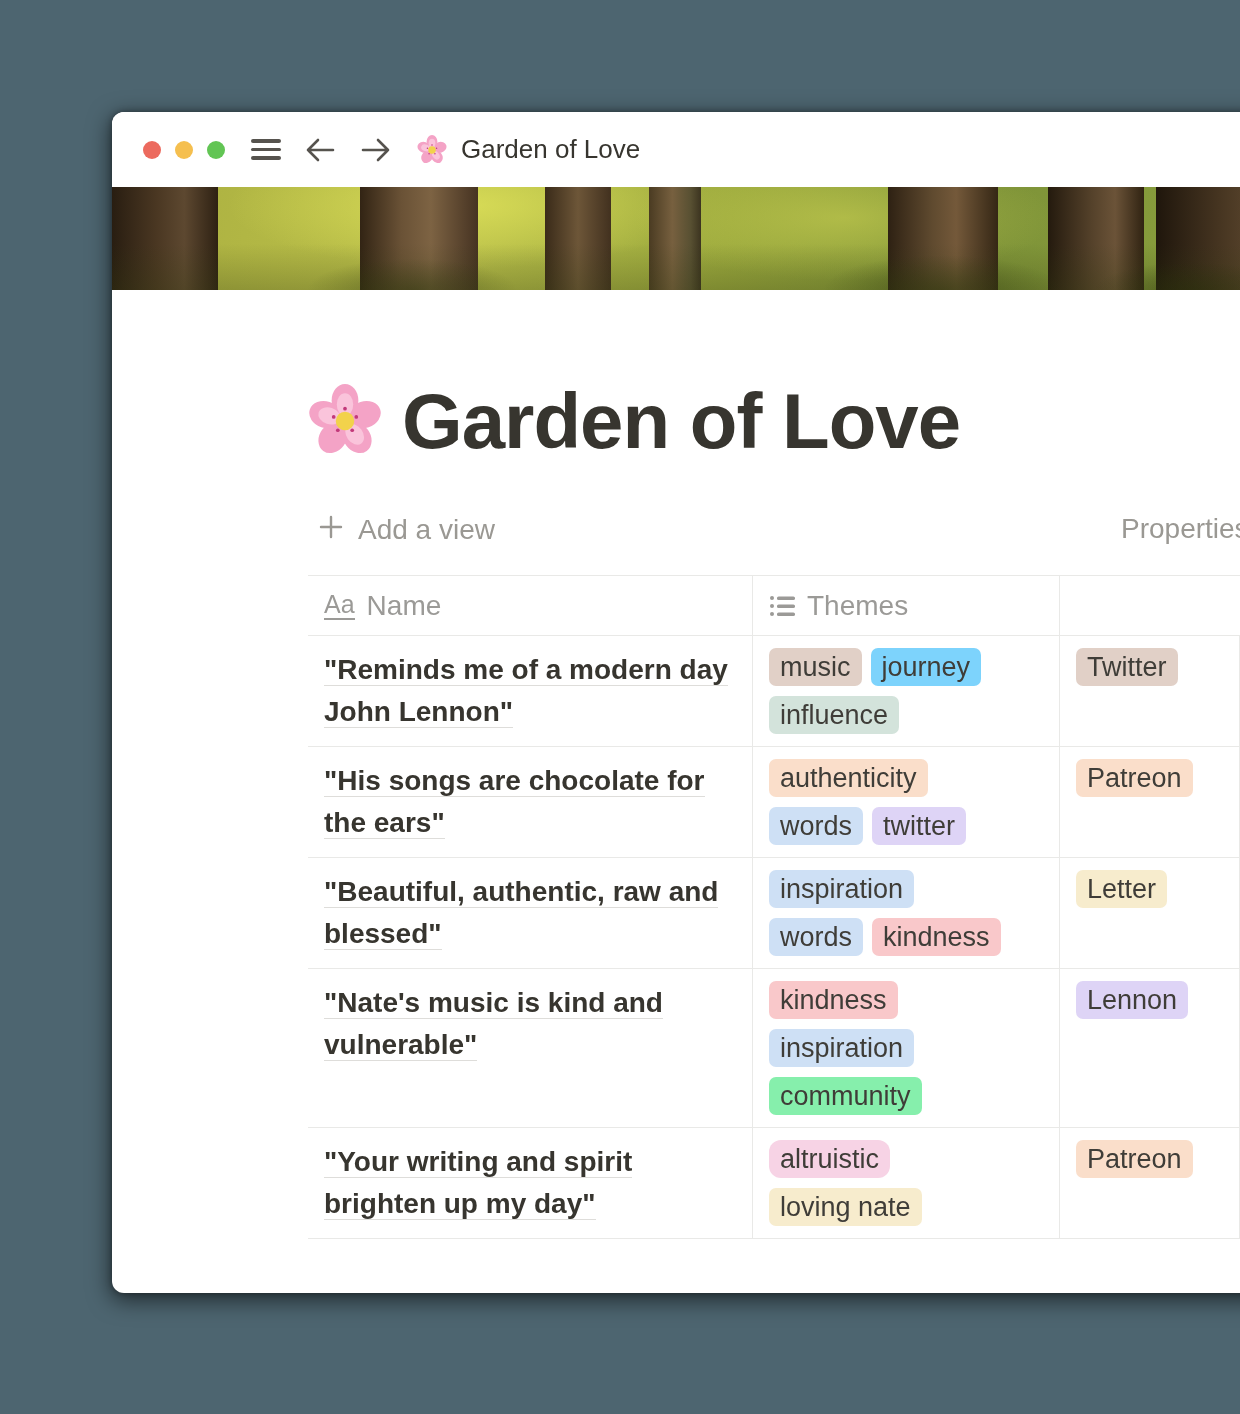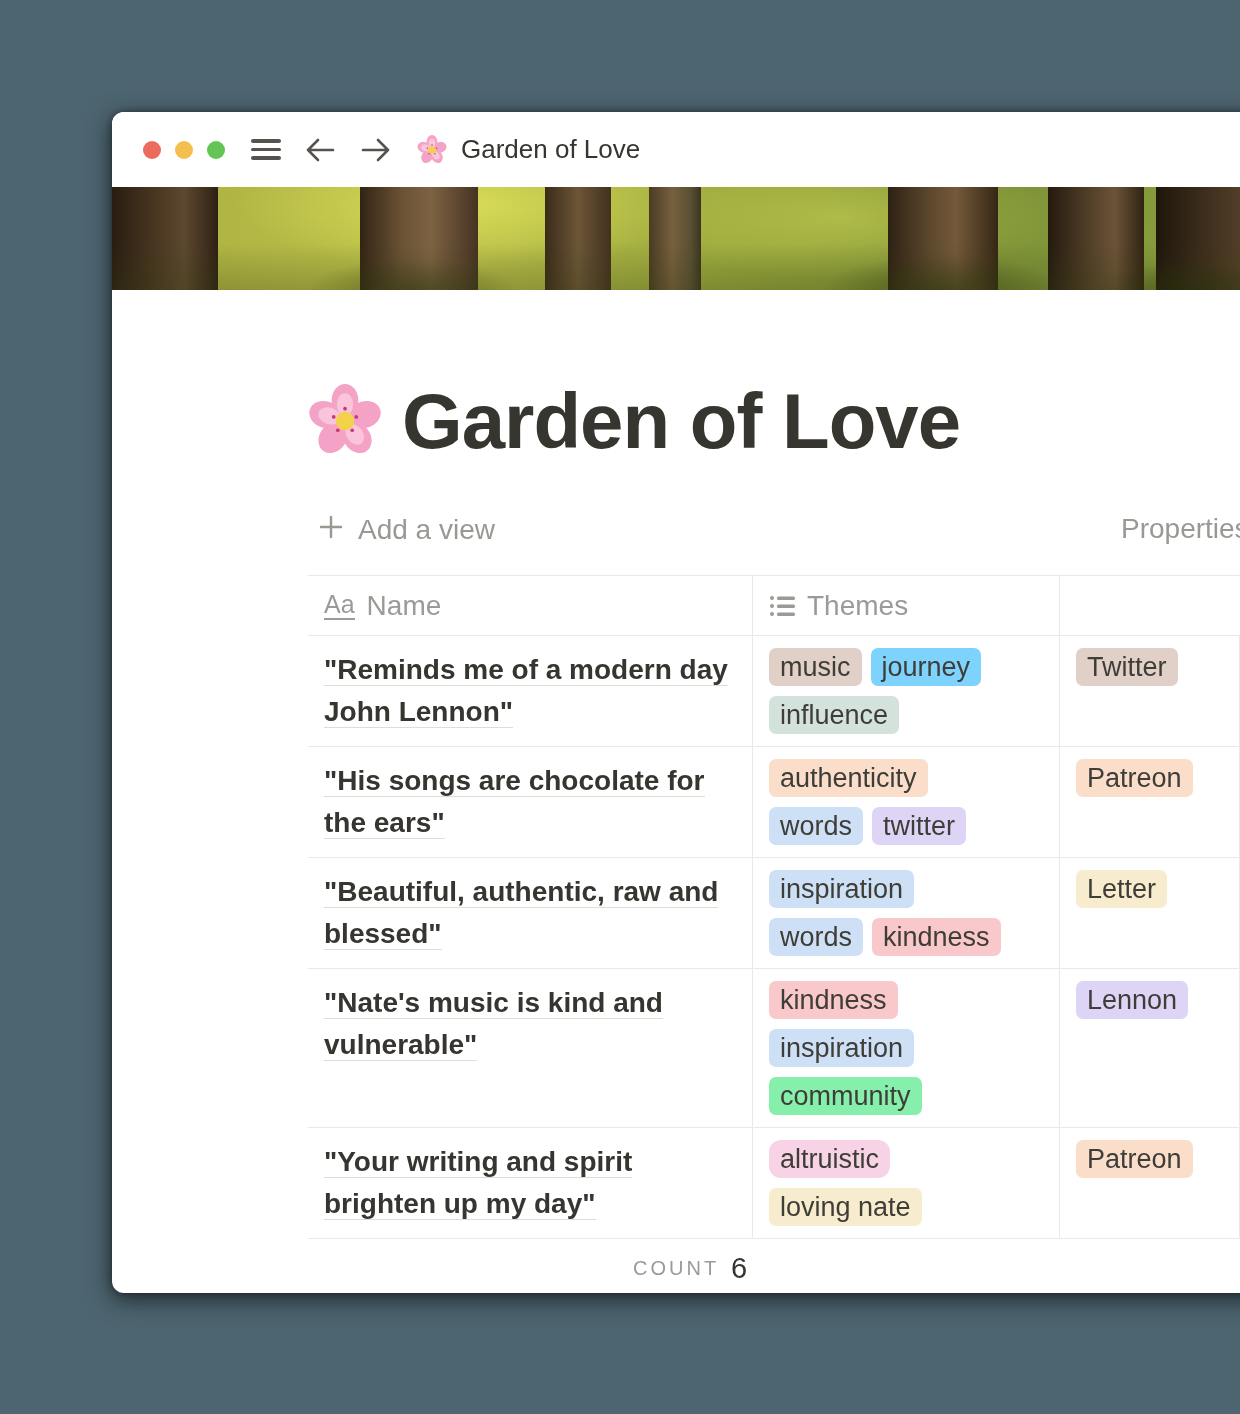--- a/index.html
+++ b/index.html
@@ -289,19 +289,15 @@
             <span class="tag" style="background: rgb(247, 236, 205);">loving nate</span>
           </div>
       </div>
       <div class="cell c-type">
         <div class="tags">
             <span class="tag" style="background: rgb(250, 222, 202);">Patreon</span>
           </div>
       </div>
     </div>
 
-    <div class="tfoot">
-      <span class="count-label">COUNT</span>
-      <span class="count-value">6</span>
-    </div>
   </div>
 
 </div>
 
 </body></html>

